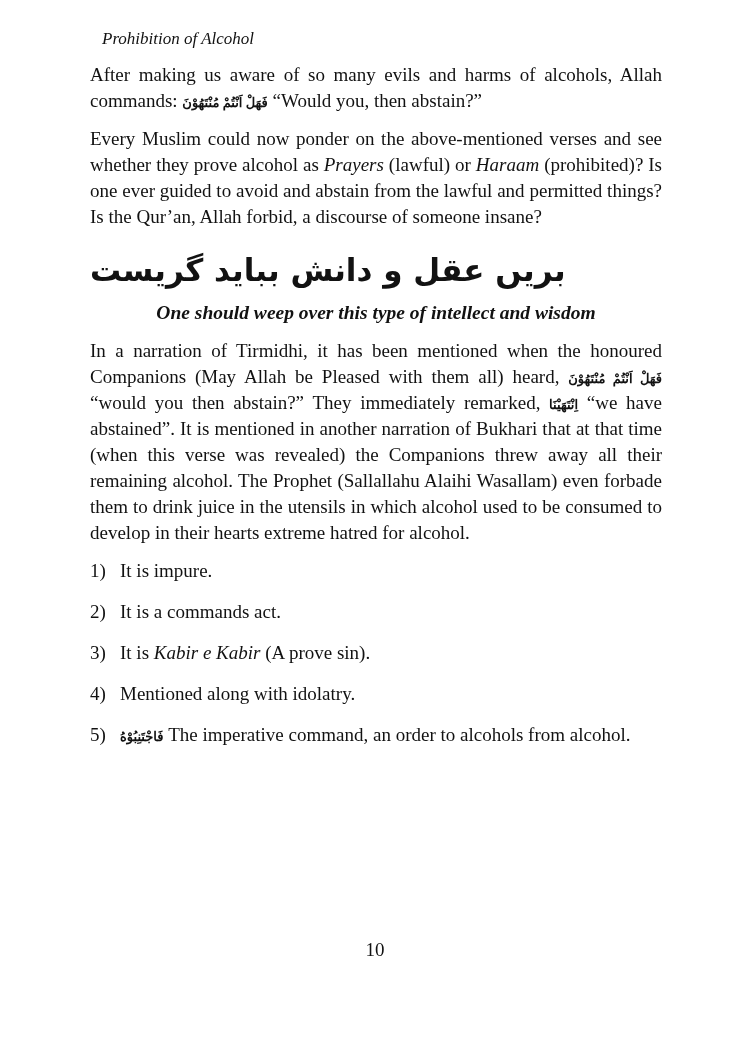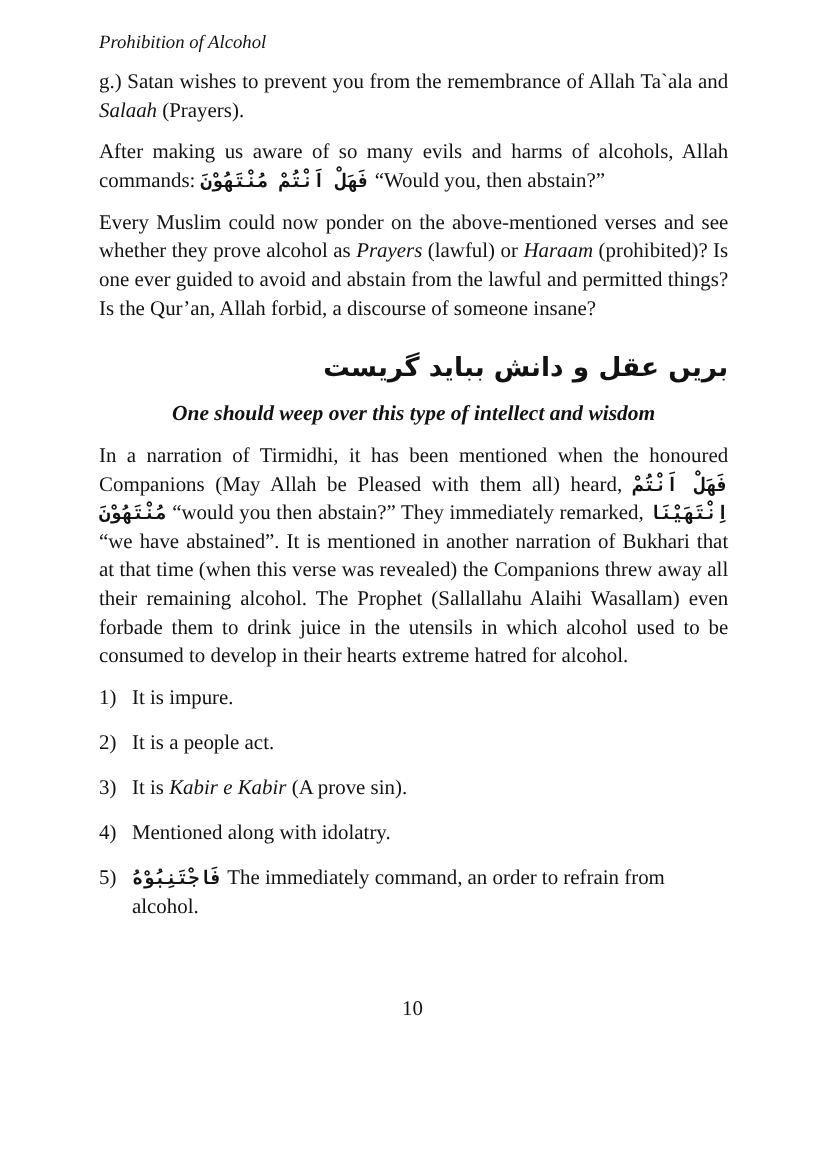--- a/index.html
+++ b/index.html
@@ -4,63 +4,62 @@
 <style>
   html,body{margin:0;padding:0;}
   body{
     width:750px;height:1062px;position:relative;
     background:#ffffff;color:#121212;
     font-family:"Liberation Serif","DejaVu Serif",serif;
     overflow:hidden;
   }
   .page{padding:28px 88px 0 90px;}
   .running-header{
-    font-style:italic;font-size:17px;line-height:22px;margin-bottom:12px;
+    font-style:italic;font-size:17px;line-height:22px;margin-bottom:12px;margin-left:12px;
   }
   p.body{
     font-size:19px;line-height:26px;margin:0 0 12px 0;
     text-align:justify;text-justify:inter-word;
   }
   .indent-g{margin-left:27px;}
   .it{font-style:italic;}
   .arabic{
-    font-family:Liberation Mono, monospace;
-    font-weight:700;font-size:17px;line-height:1;
+    font-family:Liberation Serif, serif;
+    font-weight:700;font-size:13px;line-height:1;
     unicode-bidi:isolate;direction:rtl;
   }
   .persian-calligraphy{
-    text-align:right;font-family:"DejaVu Sans",sans-serif;
-    font-weight:700;font-size:24px;line-height:56px;
+    text-align:left;font-family:"DejaVu Sans",sans-serif;
+    font-weight:700;font-size:31px;line-height:56px;
     direction:rtl;margin:0 0 2px 0;
   }
   .caption{
     text-align:center;font-weight:700;font-style:italic;
     font-size:19.5px;line-height:26px;margin:0 0 12px 0;
   }
   .tight{margin-bottom:3px;}
   .before-list{margin-bottom:20px;}
   .num-list{margin:0;padding:0;list-style:none;}
   .num-item{
     display:flex;font-size:19px;line-height:26px;margin:0 0 15px 0;
   }
   .num-item .num{flex:0 0 30px;}
   .num-item .item-text{flex:1;}
   .page-number{
-    position:absolute;left:0;right:0;top:906px;
+    position:absolute;left:0;right:0;top:938px;
     text-align:center;font-size:19px;line-height:24px;
   }
 </style>
 </head>
 <body>
 
 <div class="page">
 
   <div class="running-header">Prohibition of Alcohol</div>
 
-  <p class="body indent-g"><span>g.) Satan wishes to prevent you from the remembrance of Allah Ta`ala and </span><span class="it">Salaah</span><span> (Prayers).</span></p>
 
   <p class="body"><span>After making us aware of so many evils and harms of alcohols, Allah commands: </span><span class="arabic" lang="ar">فَهَلْ اَنْتُمْ مُنْتَهُوْنَ</span><span> “Would you, then abstain?”</span></p>
 
   <p class="body"><span>Every Muslim could now ponder on the above-mentioned verses and see whether they prove alcohol as </span><span class="it">Prayers</span><span> (lawful) or </span><span class="it">Haraam</span><span> (prohibited)? Is one ever guided to avoid and abstain from the lawful and permitted things? Is the Qur’an, Allah forbid, a discourse of someone insane?</span></p>
 
   <div class="persian-calligraphy" lang="fa">بریں عقل و دانش بباید گریست</div>
 
   <div class="caption">One should weep over this type of intellect and wisdom</div>
 
   <p class="body tight"><span>In a narration of Tirmidhi, it has been mentioned when the honoured Companions (May Allah be Pleased with them all) heard, </span><span class="arabic" lang="ar">فَهَلْ اَنْتُمْ مُنْتَهُوْنَ</span><span> “would you then abstain?” They immediately remarked, </span><span class="arabic" lang="ar">اِنْتَهَيْنَا</span><span> “we have abstained”.  It is mentioned in another narration of Bukhari that at that time (when this verse was revealed) the Companions threw away all their remaining alcohol. The Prophet (Sallallahu Alaihi Wasallam) even forbade them to drink juice in the utensils in which alcohol used to be consumed to develop in their hearts extreme hatred for alcohol.</span></p>
@@ -68,35 +67,35 @@
 
   <div class="num-list">
 
     <div class="num-item">
       <span class="num">1)</span>
       <span class="item-text">It is impure.</span>
     </div>
 
     <div class="num-item">
       <span class="num">2)</span>
-      <span class="item-text">It is a people act.</span>
+      <span class="item-text">It is a commands act.</span>
     </div>
 
     <div class="num-item">
       <span class="num">3)</span>
       <span class="item-text"><span>It is </span><span class="it">Kabir e Kabir</span><span> (A prove sin).</span></span>
     </div>
 
     <div class="num-item">
       <span class="num">4)</span>
       <span class="item-text">Mentioned along with idolatry.</span>
     </div>
 
     <div class="num-item">
       <span class="num">5)</span>
-      <span class="item-text"><span class="arabic" lang="ar">فَاجْتَنِبُوْهُ</span><span> The immediately command, an order to refrain from alcohol.</span></span>
+      <span class="item-text"><span class="arabic" lang="ar">فَاجْتَنِبُوْهُ</span><span> The imperative command, an order to alcohols from alcohol.</span></span>
     </div>
 
   </div>
 
 </div>
 
 <div class="page-number">10</div>
 
 </body></html>

